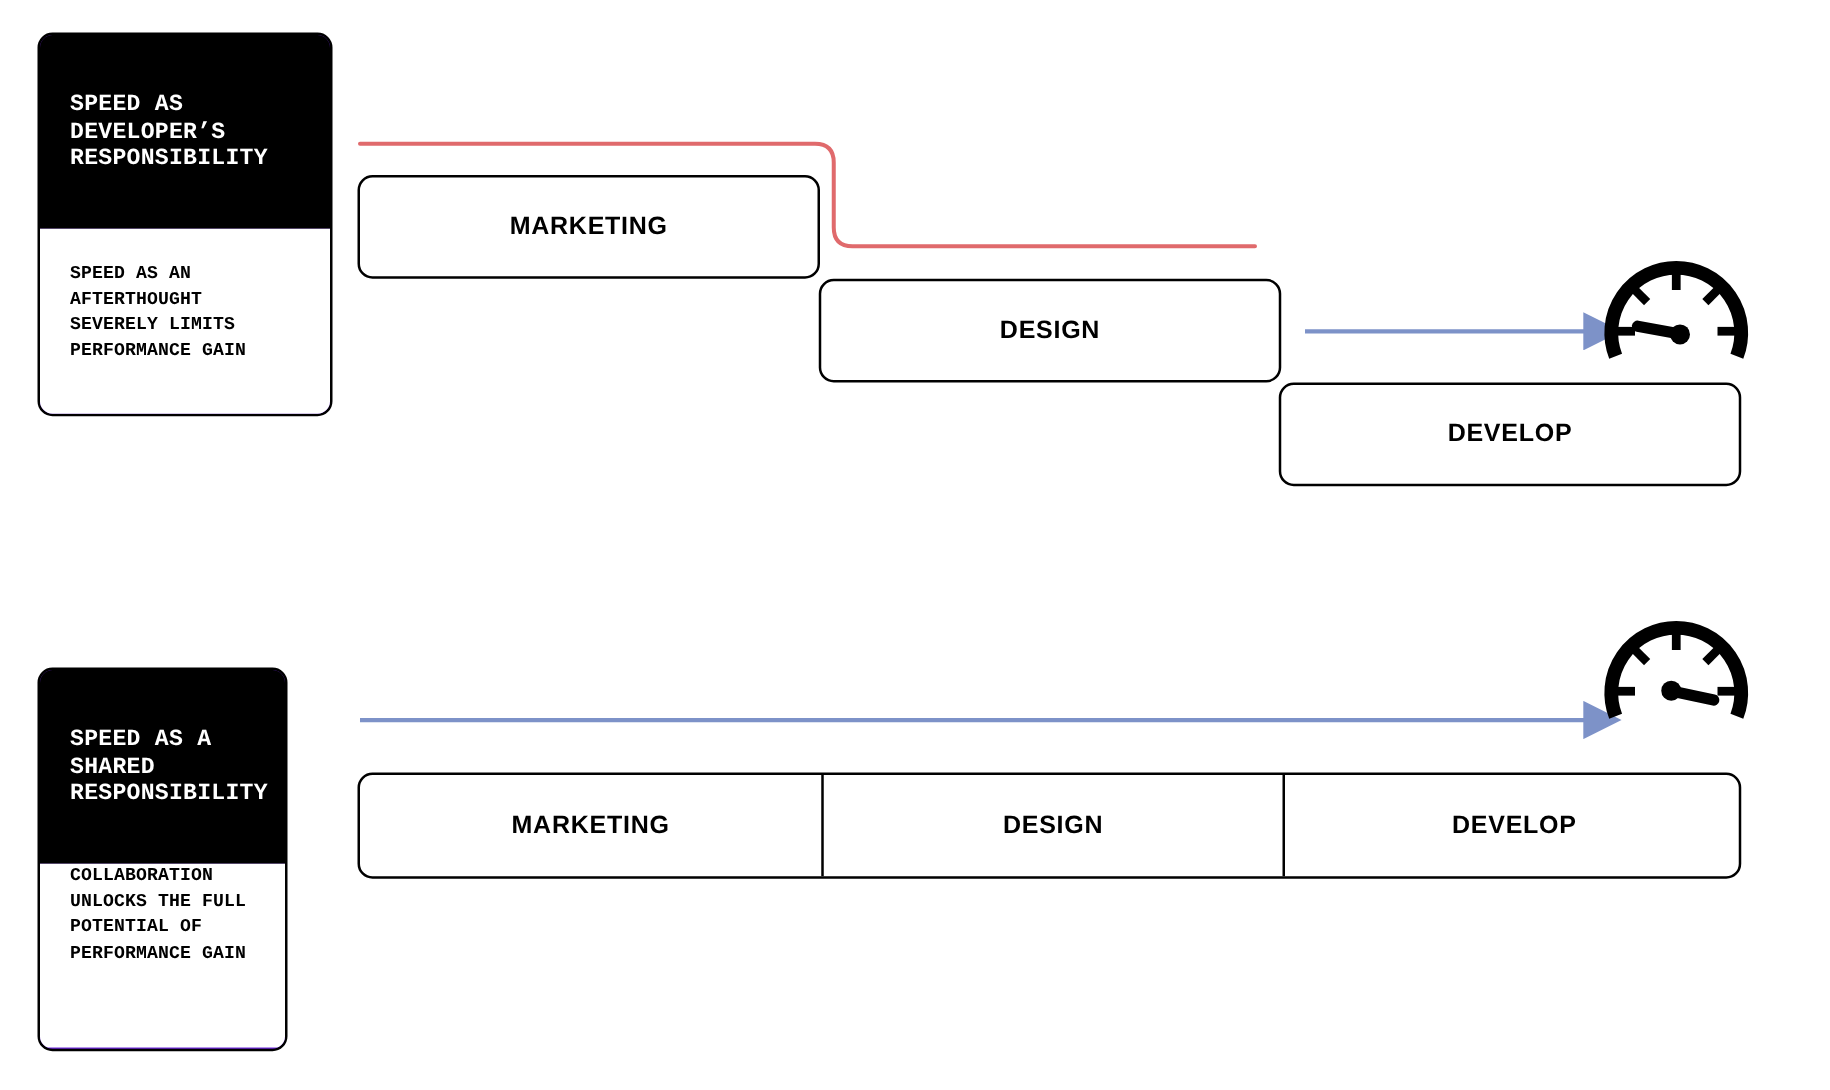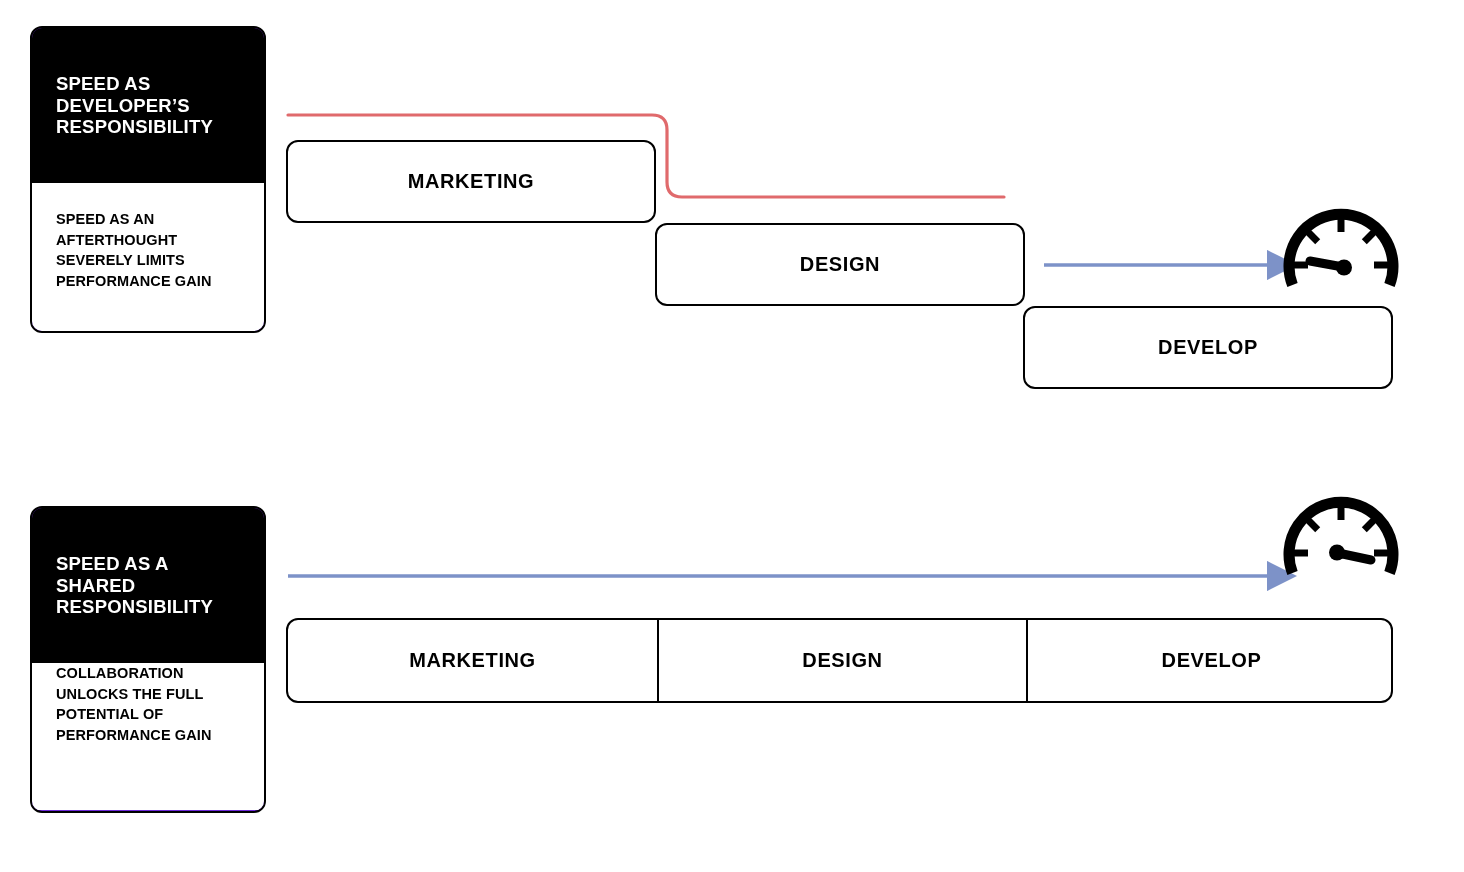--- a/index.html
+++ b/index.html
@@ -13,20 +13,21 @@
   .stage{position:absolute;left:0;top:0;width:1464px;height:872px;}
 
   
   .card{
     position:absolute;
     box-sizing:border-box;
     border:2.5px solid #000;
     border-radius:12px;
     background:#6d28d9;
     overflow:hidden;
+    font-family:Liberation Mono, monospace;
   }
   .card-head{
     background:#000000;
     color:#ffffff;
     box-sizing:border-box;
     display:flex;
     align-items:center;
     padding:0 24px;
   }
   .card-head .t{
@@ -121,21 +122,21 @@
   </div>
 
   <div class="pbox" style="left:655px;top:223px;width:370px;height:83px;">
     <span>DESIGN</span>
   </div>
 
   <div class="pbox" style="left:1023px;top:306px;width:370px;height:83px;">
     <span>DEVELOP</span>
   </div>
 
-  <div class="card" style="left:30px;top:506px;width:236px;height:307px;">
+  <div class="card" style="left:30px;top:534px;width:200px;height:307px;">
     <div class="card-head" style="height:155px;">
       <div class="t">SPEED AS A
 SHARED
 RESPONSIBILITY</div>
     </div>
     <div class="card-body" style="height:147px;">
       <div class="t">COLLABORATION
 UNLOCKS THE FULL
 POTENTIAL OF
 PERFORMANCE GAIN</div>

